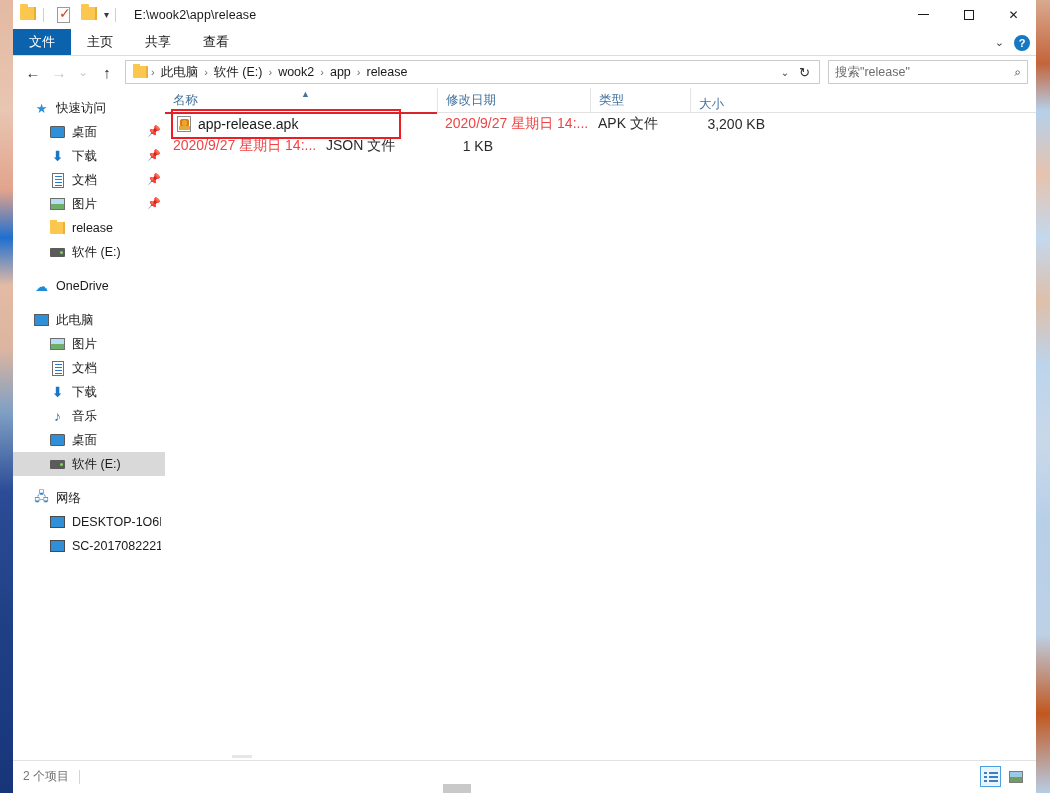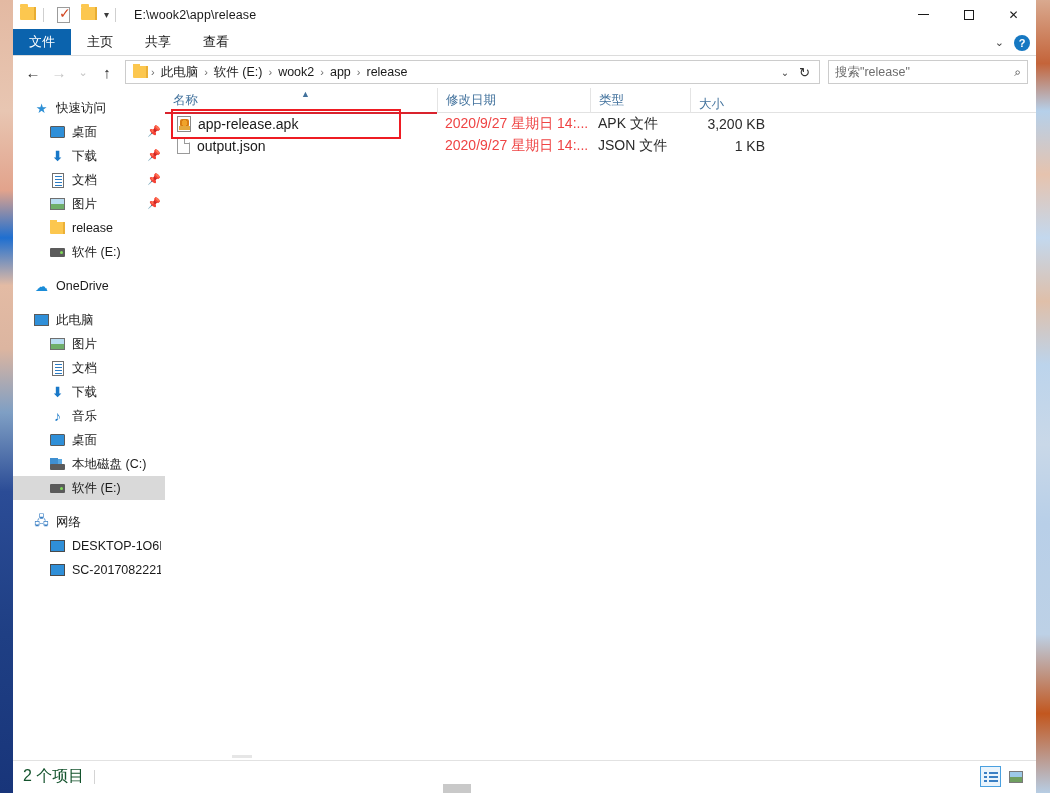--- a/index.html
+++ b/index.html
@@ -289,21 +289,21 @@
   #selection-rect {
     position: absolute; left: 6px; top: 21px; width: 230px; height: 30px;
     border: 2px solid #ee1c23; pointer-events: none;
   }
 
   
   #status-bar {
     height: 32px; border-top: 1px solid #e2e2e2; background: #ffffff;
     display: flex; align-items: center; padding: 0 10px; position: relative;
   }
-  #item-count { font-size: 16px; color: #14532d; }
+  #item-count { font-size: 12px; color: #737373; }
   #status-sep {
     width: 1px; height: 14px; background: #d4d4d4; margin-left: 10px;
   }
   #view-buttons {
     position: absolute; right: 10px; top: 5px; display: flex; gap: 4px;
   }
   .view-btn {
     width: 21px; height: 21px; display: flex; align-items: center;
     justify-content: center;
   }
@@ -518,26 +518,20 @@
         <div class="nav-ico">
             <span class="ico-music">♪</span>
           </div>
         <div class="nav-label">音乐</div>
       </div>
       <div class="nav-item lvl1">
         <div class="nav-ico">
             <div class="ico-desktop"></div>
           </div>
         <div class="nav-label">桌面</div>
-      </div>
-      <div class="nav-item lvl1">
-        <div class="nav-ico">
-            <div class="ico-cdrive"></div>
-          </div>
-        <div class="nav-label">本地磁盘 (C:)</div>
       </div>
       <div class="nav-item lvl1 selected">
         <div class="nav-ico">
             <div class="ico-drive"></div>
           </div>
         <div class="nav-label">软件 (E:)</div>
       </div>
 
       <div class="sect-gap"></div>
 
@@ -584,24 +578,20 @@
         <div class="cell name">
           <div class="ico-apk"></div>
           <span>app-release.apk</span>
         </div>
         <div class="cell date">2020/9/27 星期日 14:...</div>
         <div class="cell type">APK 文件</div>
         <div class="cell size">3,200 KB</div>
       </div>
 
       <div class="file-row">
-        <div class="cell name">
-          <div class="ico-json"></div>
-          <span>output.json</span>
-        </div>
         <div class="cell date">2020/9/27 星期日 14:...</div>
         <div class="cell type">JSON 文件</div>
         <div class="cell size">1 KB</div>
       </div>
 
       <div id="selection-rect"></div>
     </div>
   </div>
 
   <div id="status-bar">

